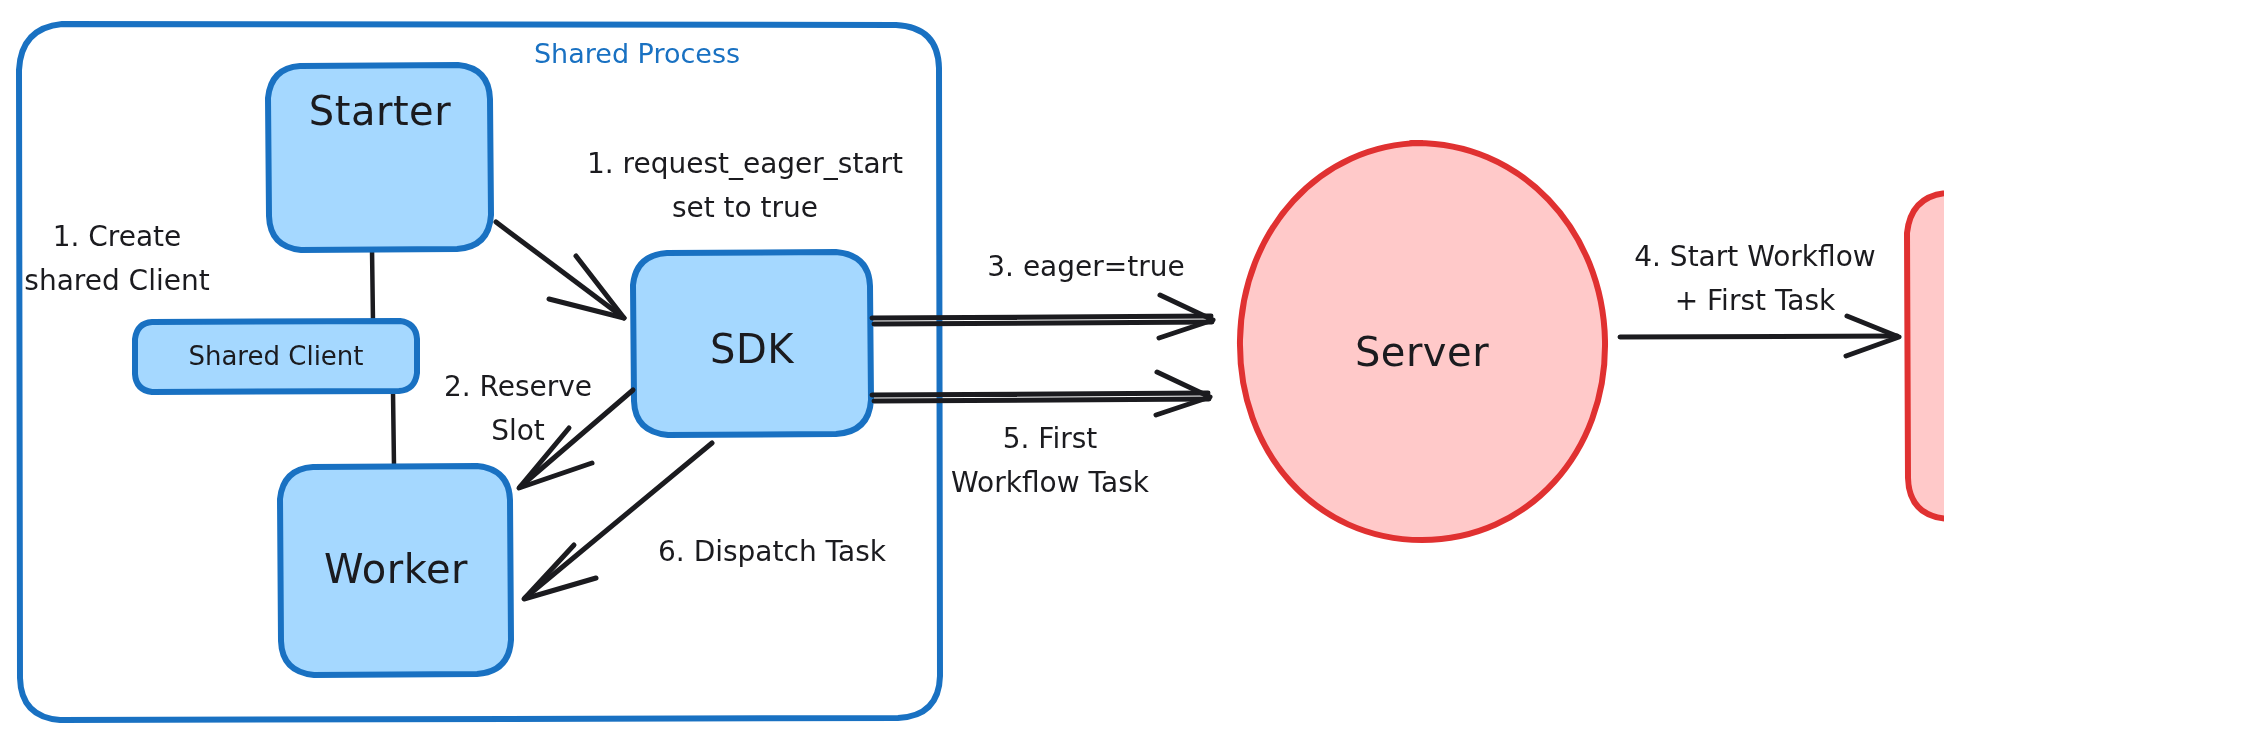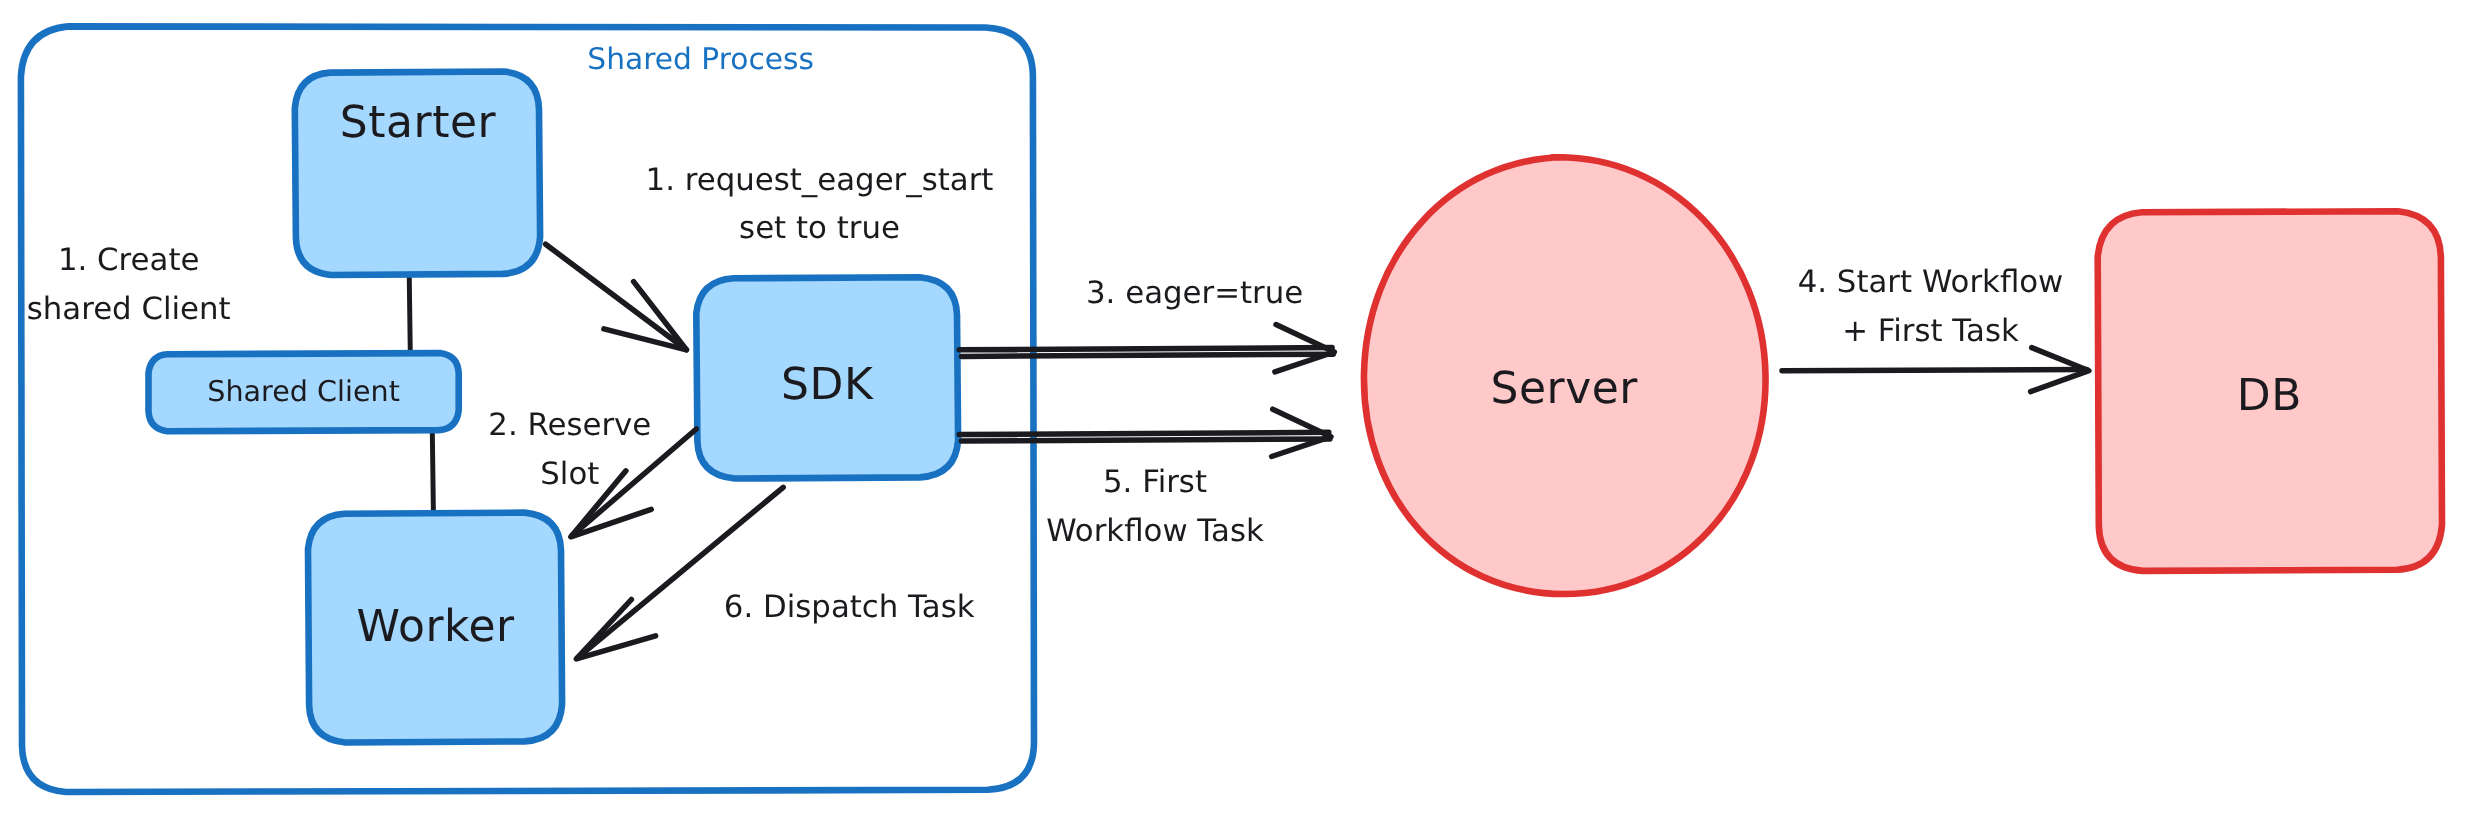--- a/index.html
+++ b/index.html
@@ -5,21 +5,21 @@
   html, body {
     margin: 0;
     padding: 0;
     background: #ffffff;
   }
   body {
     font-family: "DejaVu Sans", sans-serif;
   }
   #canvas {
     position: relative;
-    width: 2248px;
+    width: 1944px;
     height: 754px;
     background: #ffffff;
     overflow: hidden;
   }
   svg#diagram {
     position: absolute;
     left: 0;
     top: 0;
     width: 2248px;
     height: 754px;

